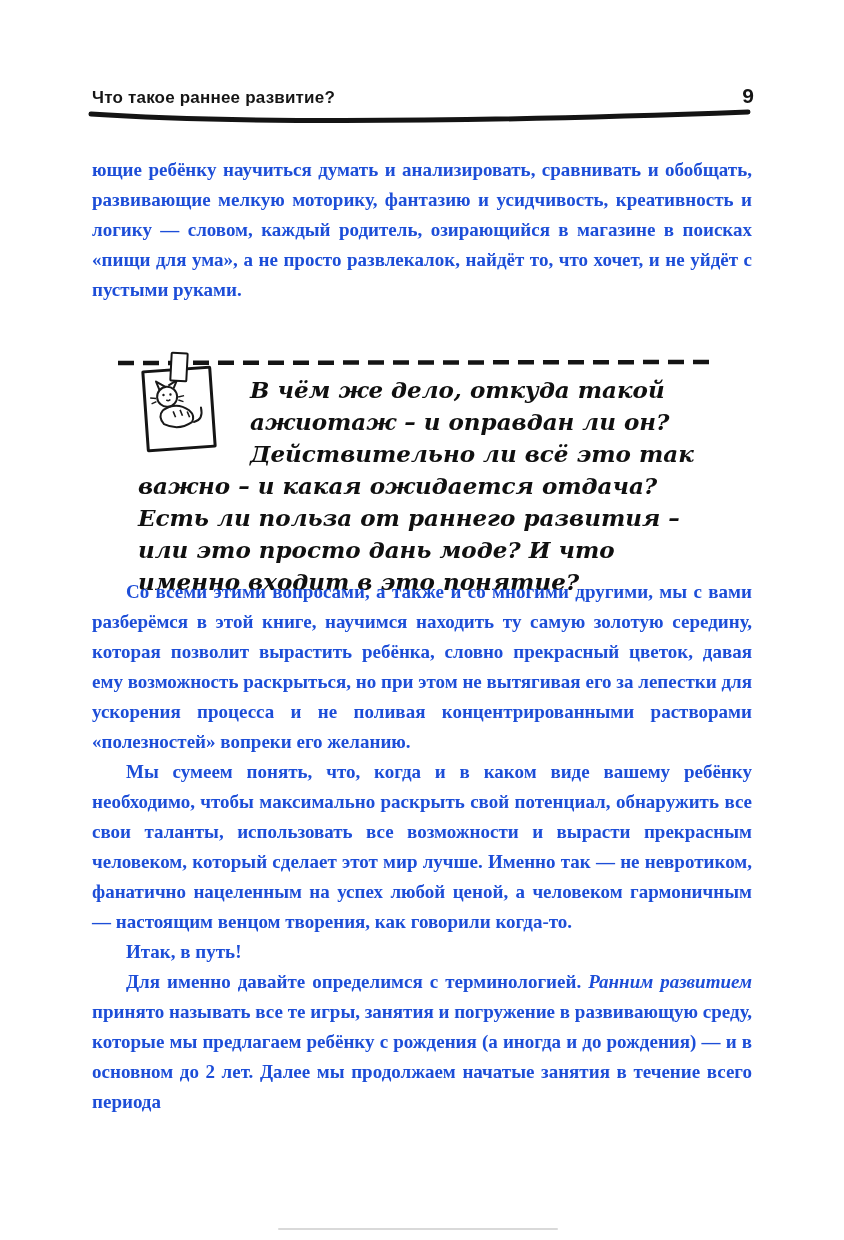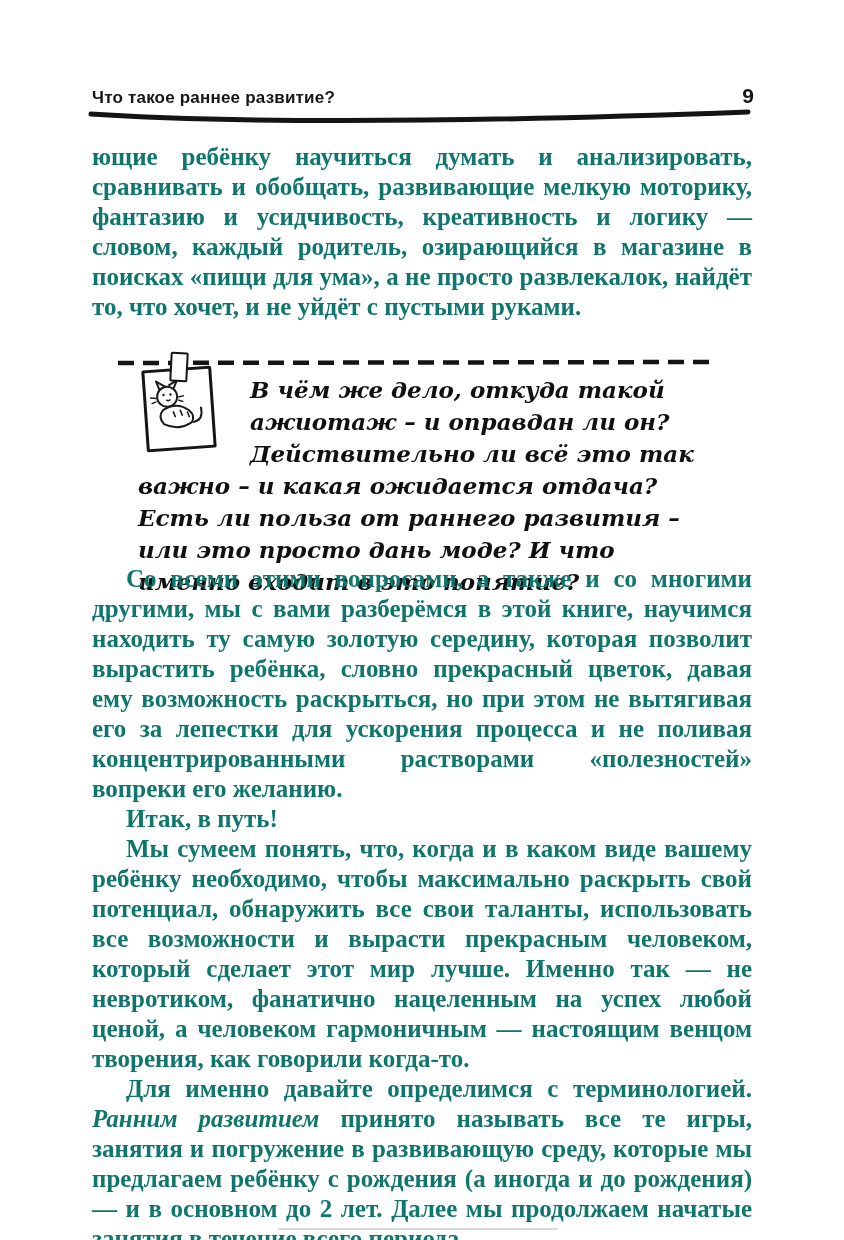--- a/index.html
+++ b/index.html
@@ -19,22 +19,22 @@
     display:flex;justify-content:space-between;align-items:flex-end;
     font-family:"Liberation Sans",sans-serif;font-weight:700;
   }
   .header-title{font-size:17px;letter-spacing:.2px;color:#151515;}
   .page-number{font-size:21px;color:#151515;}
 
   .swoosh{position:absolute;left:88px;top:106px;width:664px;height:22px;}
 
   
   .bodytext{
-    font-size:25px;line-height:30px;font-weight:700;
-    text-align:justify;color:#0f766e;
+    font-size:19px;line-height:30px;font-weight:700;
+    text-align:justify;color:#1d4ed8;margin-top:13px;
   }
   .intro{position:absolute;left:92px;width:660px;top:142px;}
 
   
   .note-block{position:absolute;left:118px;width:592px;top:350px;}
   .dashes{position:absolute;top:8px;left:0;width:100%;height:10px;}
   .note-content{
     position:relative;padding-top:24px;
     font-family:"DejaVu Serif",serif;
     font-style:italic;font-weight:700;
@@ -114,20 +114,20 @@
           </svg>
         </span>
         <span class="note-tab"></span>
       </span>
       <span>В чём же дело, откуда такой ажиотаж – и оправдан ли он? Действительно ли всё это так важно – и какая ожидается отдача? Есть ли польза от раннего развития – или это просто дань моде? И что именно входит в это понятие?</span>
     </div>
   </div>
 
   <div class="main bodytext">
     <p>Со всеми этими вопросами, а также и со многими другими, мы с вами разберёмся в этой книге, научимся находить ту самую золотую середину, которая позволит вырастить ребёнка, словно прекрасный цветок, давая ему возможность раскрыться, но при этом не вытягивая его за лепестки для ускорения процесса и не поливая концентрированными растворами «полезностей» вопреки его желанию.</p>
+    <p>Мы сумеем понять, что, когда и в каком виде вашему ребёнку необходимо, чтобы максимально раскрыть свой потенциал, обнаружить все свои таланты, использовать все возможности и вырасти прекрасным человеком, который сделает этот мир лучше. Именно так — не невротиком, фанатично нацеленным на успех любой ценой, а человеком гармоничным — настоящим венцом творения, как говорили когда-то.</p>
     <p>Итак, в путь!</p>
-    <p>Мы сумеем понять, что, когда и в каком виде вашему ребёнку необходимо, чтобы максимально раскрыть свой потенциал, обнаружить все свои таланты, использовать все возможности и вырасти прекрасным человеком, который сделает этот мир лучше. Именно так — не невротиком, фанатично нацеленным на успех любой ценой, а человеком гармоничным — настоящим венцом творения, как говорили когда-то.</p>
     <p><span>Для именно давайте определимся с терминологией. </span><span class="term">Ранним развитием</span><span> принято называть все те игры, занятия и погружение в развивающую среду, которые мы предлагаем ребёнку с рождения (а иногда и до рождения) — и в основном до 2 лет. Далее мы продолжаем начатые занятия в течение всего периода</span></p>
   </div>
 
   <div class="artifact-line"></div>
 
 </div>
 
 </body></html>

